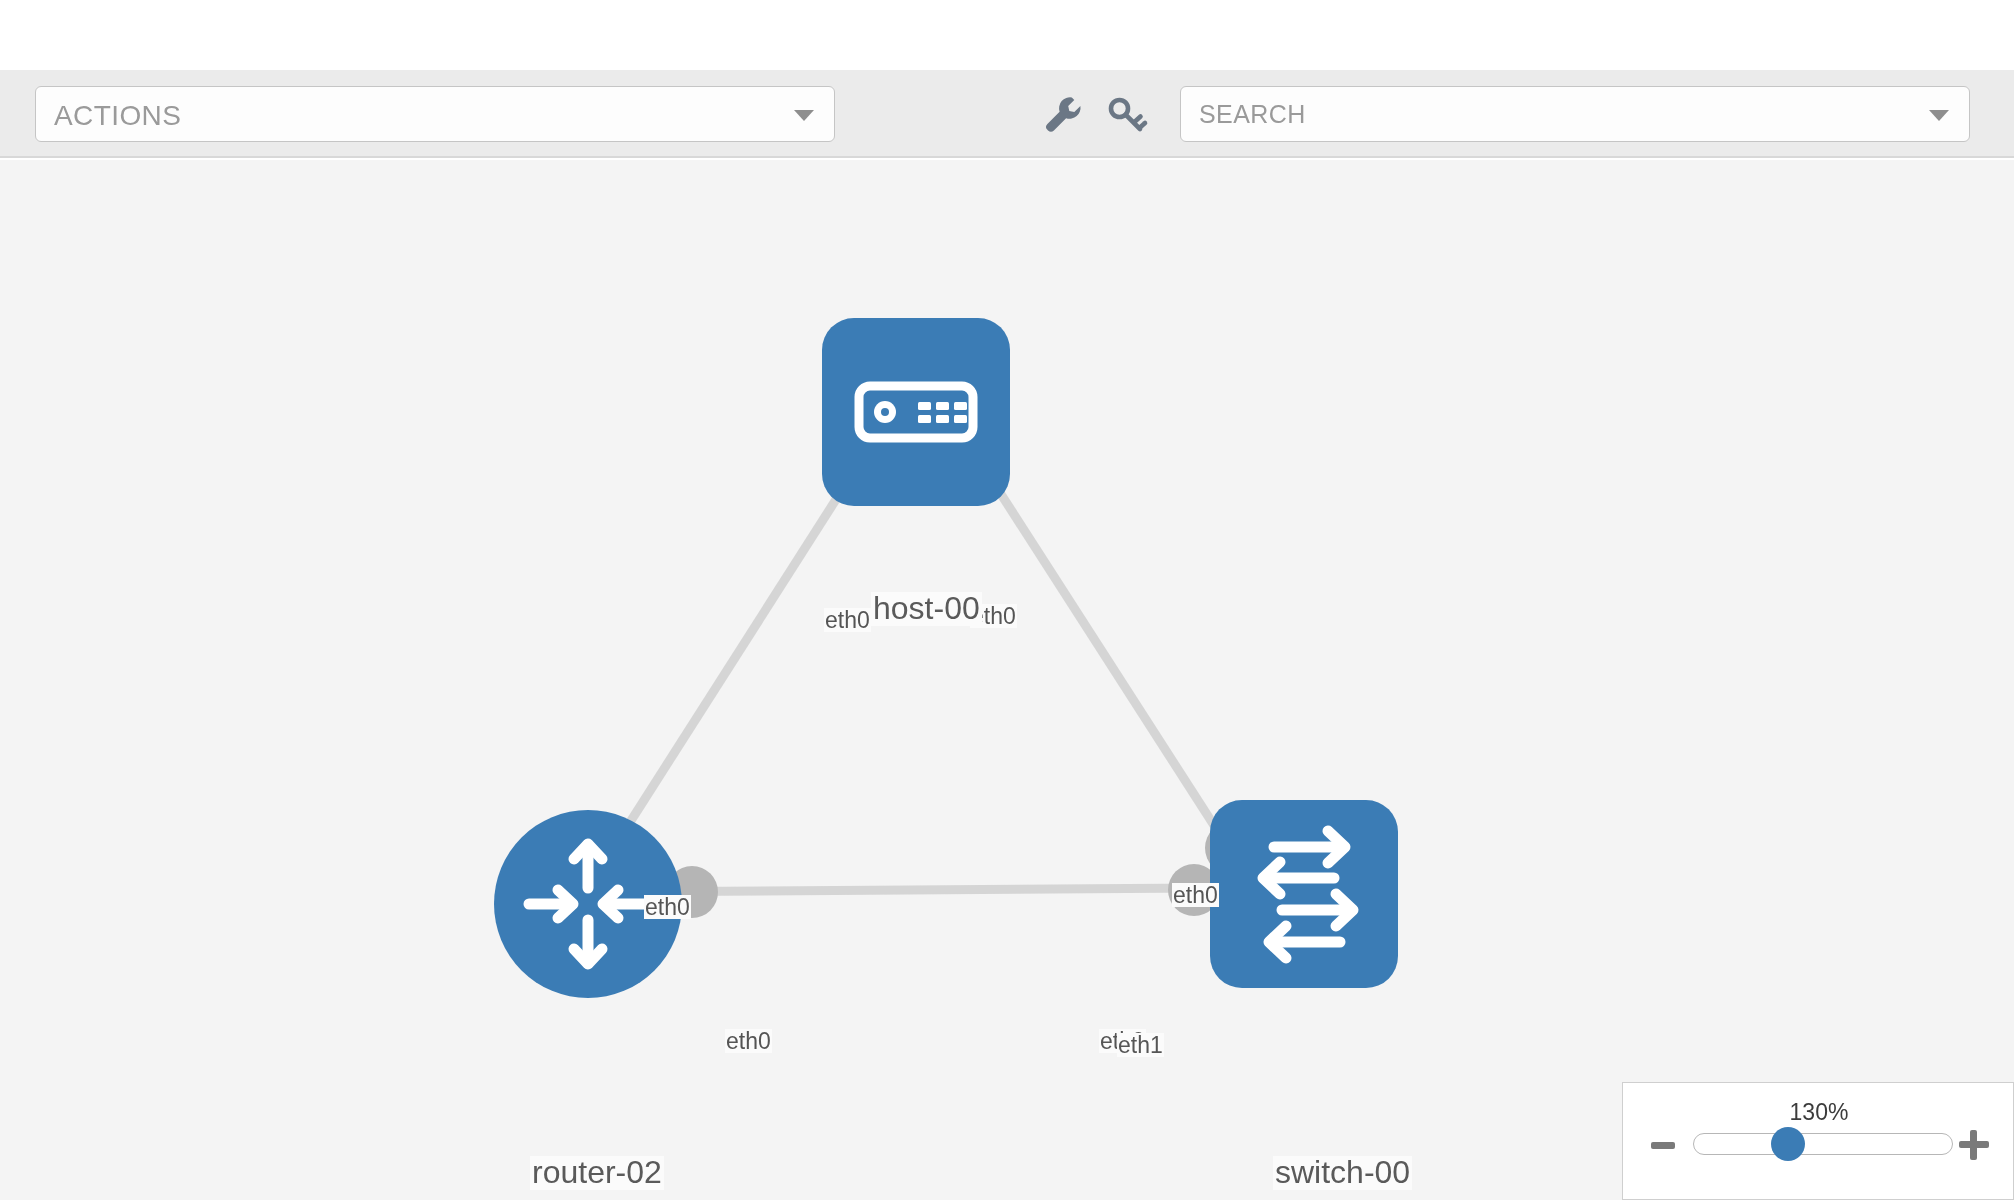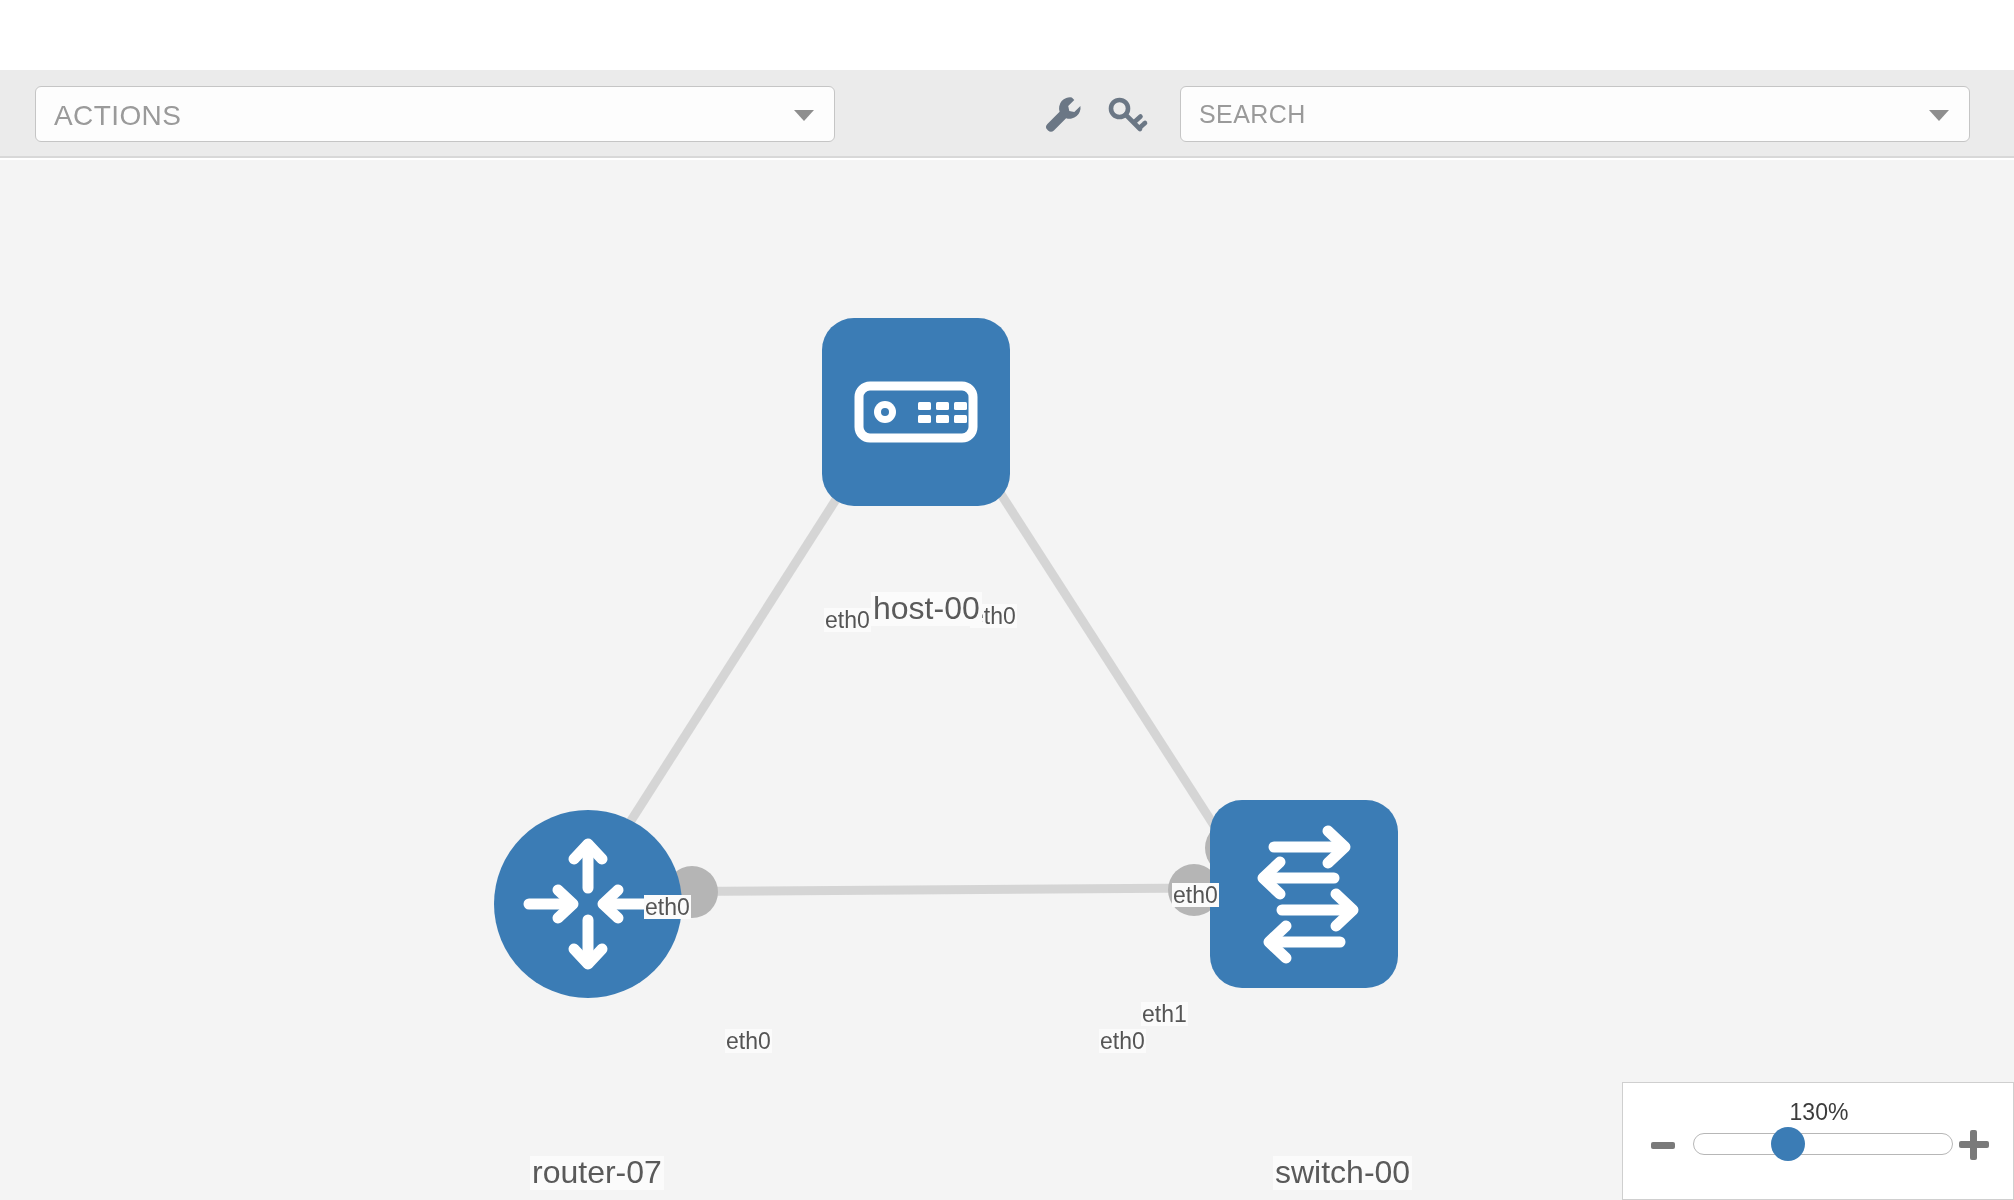--- a/index.html
+++ b/index.html
@@ -269,23 +269,23 @@
 
     <div class="edge-label" style="left:824px; top:448px;">eth0</div>
     <div class="edge-label" style="left:970px; top:444px;">eth0</div>
     <div class="node-label" style="left:871px; top:432px;">host-00</div>
 
     <div class="edge-label" style="left:644px; top:735px;">eth0</div>
     <div class="edge-label" style="left:1172px; top:723px;">eth0</div>
 
     <div class="edge-label" style="left:725px; top:869px;">eth0</div>
     <div class="edge-label" style="left:1099px; top:869px;">eth0</div>
-    <div class="edge-label" style="left:1117px; top:842px;margin-left:24px;">eth1</div>
-
-    <div class="node-label" style="left:530px; top:996px;">router-07</div>
+    <div class="edge-label" style="left:1117px; top:873px;">eth1</div>
+
+    <div class="node-label" style="left:530px; top:996px;">router-02</div>
     <div class="node-label" style="left:1273px; top:996px;">switch-00</div>
   </div>
 
   <div class="zoom-widget">
     <div class="zoom-pct">130%</div>
     <div class="zoom-minus"></div>
     <div class="zoom-track"></div>
     <div class="zoom-thumb"></div>
     <div class="zoom-plus"></div>
   </div>

